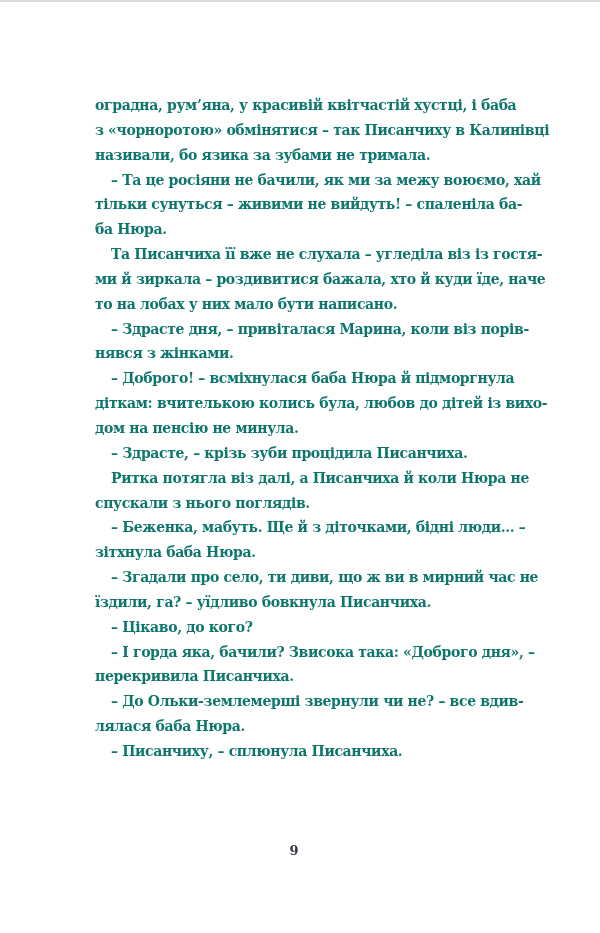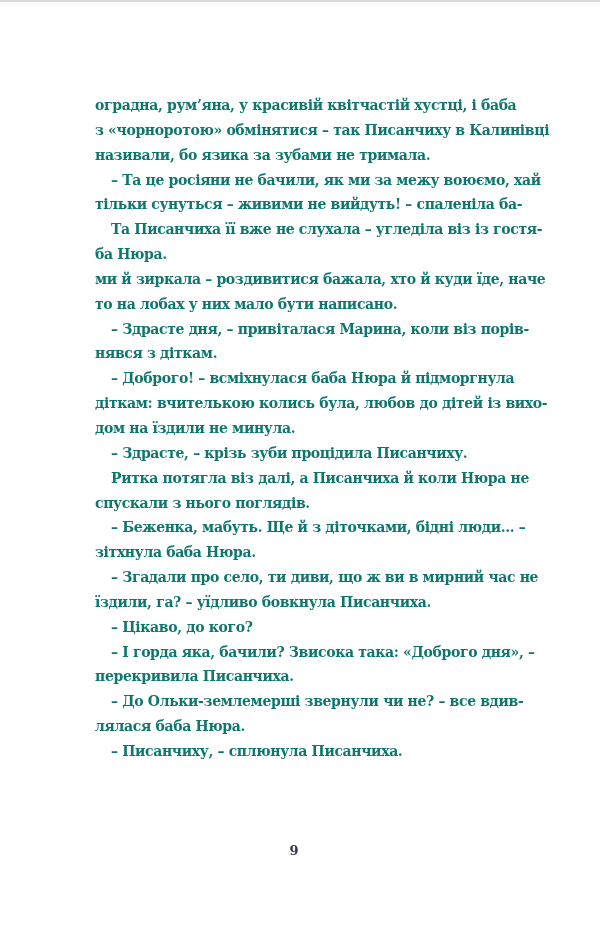--- a/index.html
+++ b/index.html
@@ -61,30 +61,30 @@
 <body>
 
 <div class="top-rule"></div>
 
 <div class="page-text">
   <span class="line justify">оградна, рум’яна, у красивій квітчастій хустці, і баба</span>
   <span class="line justify">з «чорноротою» обмінятися – так Писанчиху в Калинівці</span>
   <span class="line">називали, бо язика за зубами не тримала.</span>
   <span class="line justify indent">– Та це росіяни не бачили, як ми за межу воюємо, хай</span>
   <span class="line justify">тільки сунуться – живими не вийдуть! – спаленіла ба-</span>
+  <span class="line">ба Нюра.</span>
   <span class="line justify indent">Та Писанчиха її вже не слухала – угледіла віз із гостя-</span>
-  <span class="line">ба Нюра.</span>
   <span class="line justify">ми й зиркала – роздивитися бажала, хто й куди їде, наче</span>
   <span class="line">то на лобах у них мало бути написано.</span>
   <span class="line justify indent">– Здрасте дня, – привіталася Марина, коли віз порів-</span>
-  <span class="line">нявся з діткам.</span>
+  <span class="line">нявся з жінками.</span>
   <span class="line justify indent">– Доброго! – всміхнулася баба Нюра й підморгнула</span>
   <span class="line justify">діткам: вчителькою колись була, любов до дітей із вихо-</span>
-  <span class="line">дом на їздили не минула.</span>
-  <span class="line indent">– Здрасте, – крізь зуби процідила Писанчиху.</span>
+  <span class="line">дом на пенсію не минула.</span>
+  <span class="line indent">– Здрасте, – крізь зуби процідила Писанчиха.</span>
   <span class="line justify indent">Ритка потягла віз далі, а Писанчиха й коли Нюра не</span>
   <span class="line">спускали з нього поглядів.</span>
   <span class="line justify indent">– Беженка, мабуть. Ще й з діточками, бідні люди... –</span>
   <span class="line">зітхнула баба Нюра.</span>
   <span class="line justify indent">– Згадали про село, ти диви, що ж ви в мирний час не</span>
   <span class="line">їздили, га? – уїдливо бовкнула Писанчиха.</span>
   <span class="line indent">– Цікаво, до кого?</span>
   <span class="line justify indent">– І горда яка, бачили? Звисока така: «Доброго дня», –</span>
   <span class="line">перекривила Писанчиха.</span>
   <span class="line justify indent">– До Ольки-землемерші звернули чи не? – все вдив-</span>

